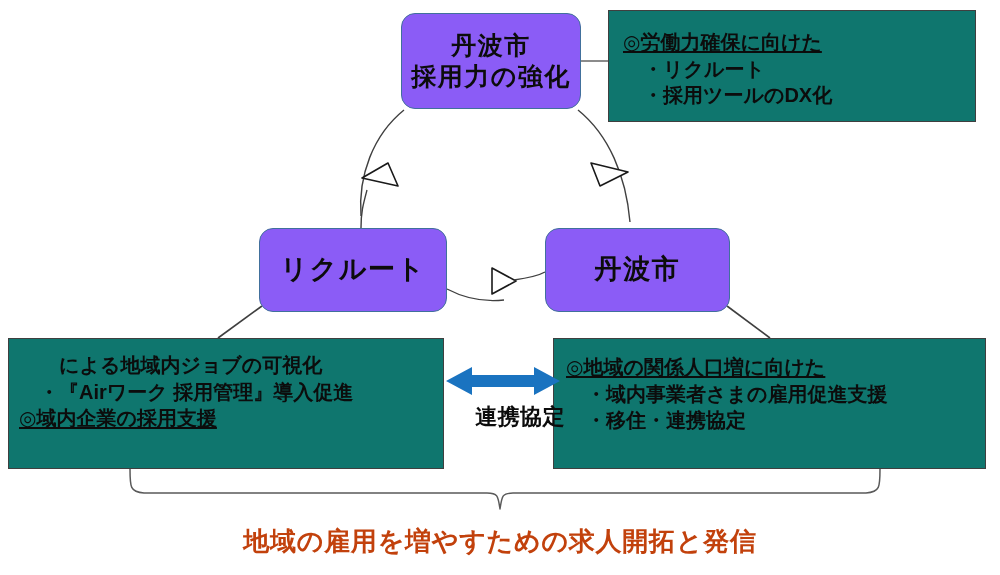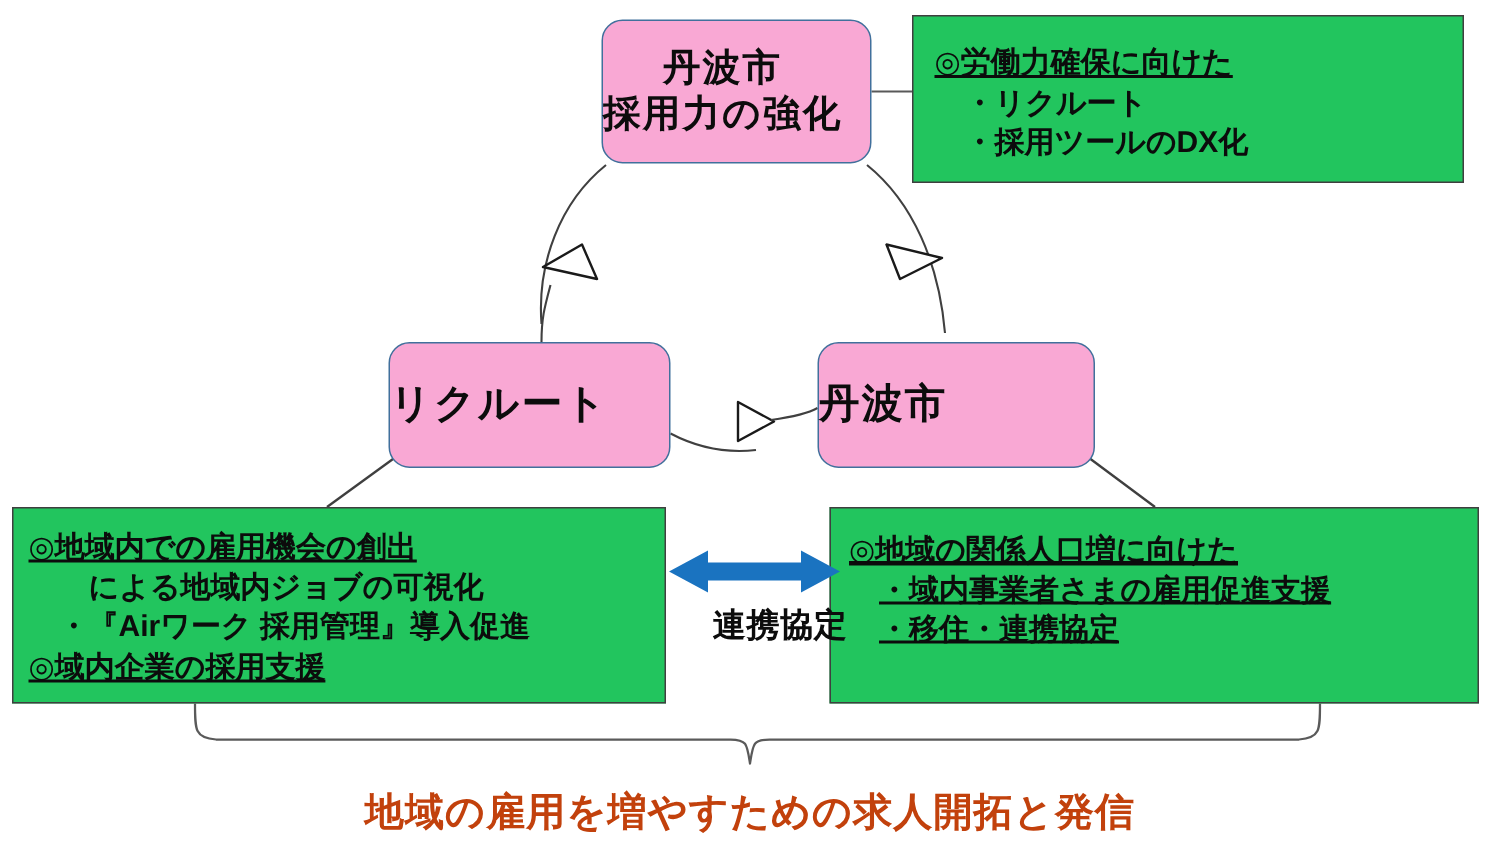--- a/index.html
+++ b/index.html
@@ -25,26 +25,27 @@
     position: absolute;
     left: 0; top: 0;
     width: 1000px;
     height: 575px;
     pointer-events: none;
   }
 
   
   .node {
     position: absolute;
-    background: #f9a8d4;
+    background: #8b5cf6;
     border: 1px solid #41709c;
     border-radius: 14px;
     box-sizing: border-box;
     display: flex;
     align-items: center;
+    justify-content: center;
     text-align: center;
     font-weight: bold;
     color: #0c0c0c;
     letter-spacing: 0.06em;
     line-height: 1.25;
   }
   #node-dantaku {
     left: 401px; top: 13px;
     width: 180px; height: 96px;
     font-size: 25px;
@@ -57,40 +58,39 @@
   #node-tamba {
     left: 545px; top: 228px;
     width: 185px; height: 84px;
     font-size: 27px;
   }
   .node-line { display: block; white-space: nowrap; }
 
   
   .callout {
     position: absolute;
-    background: #22c55e;
+    background: #0f766e;
     border: 1px solid #3f3f3f;
     box-sizing: border-box;
     color: #0c0c0c;
   }
   #callout-topright {
     left: 608px; top: 10px;
     width: 368px; height: 112px;
     padding: 18px 0 0 14px;
   }
   #callout-bottomleft {
     left: 8px; top: 338px;
     width: 436px; height: 131px;
     padding: 13px 0 0 10px;
   }
   #callout-bottomright {
     left: 553px; top: 338px;
     width: 433px; height: 131px;
     padding: 15px 0 0 12px;
-    text-decoration: underline;
   }
   .co-line {
     display: block;
     white-space: nowrap;
     font-weight: bold;
     line-height: 1.33;
   }
   #callout-topright .co-line { font-size: 20px; }
   #callout-bottomleft .co-line { font-size: 20px; }
   #callout-bottomright .co-line { font-size: 20px; }
@@ -178,21 +178,20 @@
     <span class="node-line">丹波市</span>
   </div>
 
   <div class="callout" id="callout-topright">
     <span class="co-line"><span class="co-head">◎労働力確保に向けた</span></span>
     <span class="co-line indent1">・リクルート</span>
     <span class="co-line indent1">・採用ツールのDX化</span>
   </div>
 
   <div class="callout" id="callout-bottomleft">
-    <span class="co-line"><span class="co-head">◎地域内での雇用機会の創出</span></span>
     <span class="co-line indent2">による地域内ジョブの可視化</span>
     <span class="co-line indent1">・『Airワーク 採用管理』導入促進</span>
     <span class="co-line"><span class="co-head">◎域内企業の採用支援</span></span>
   </div>
 
   <div class="callout" id="callout-bottomright">
     <span class="co-line"><span class="co-head">◎地域の関係人口増に向けた</span></span>
     <span class="co-line indent1">・域内事業者さまの雇用促進支援</span>
     <span class="co-line indent1">・移住・連携協定</span>
   </div>

